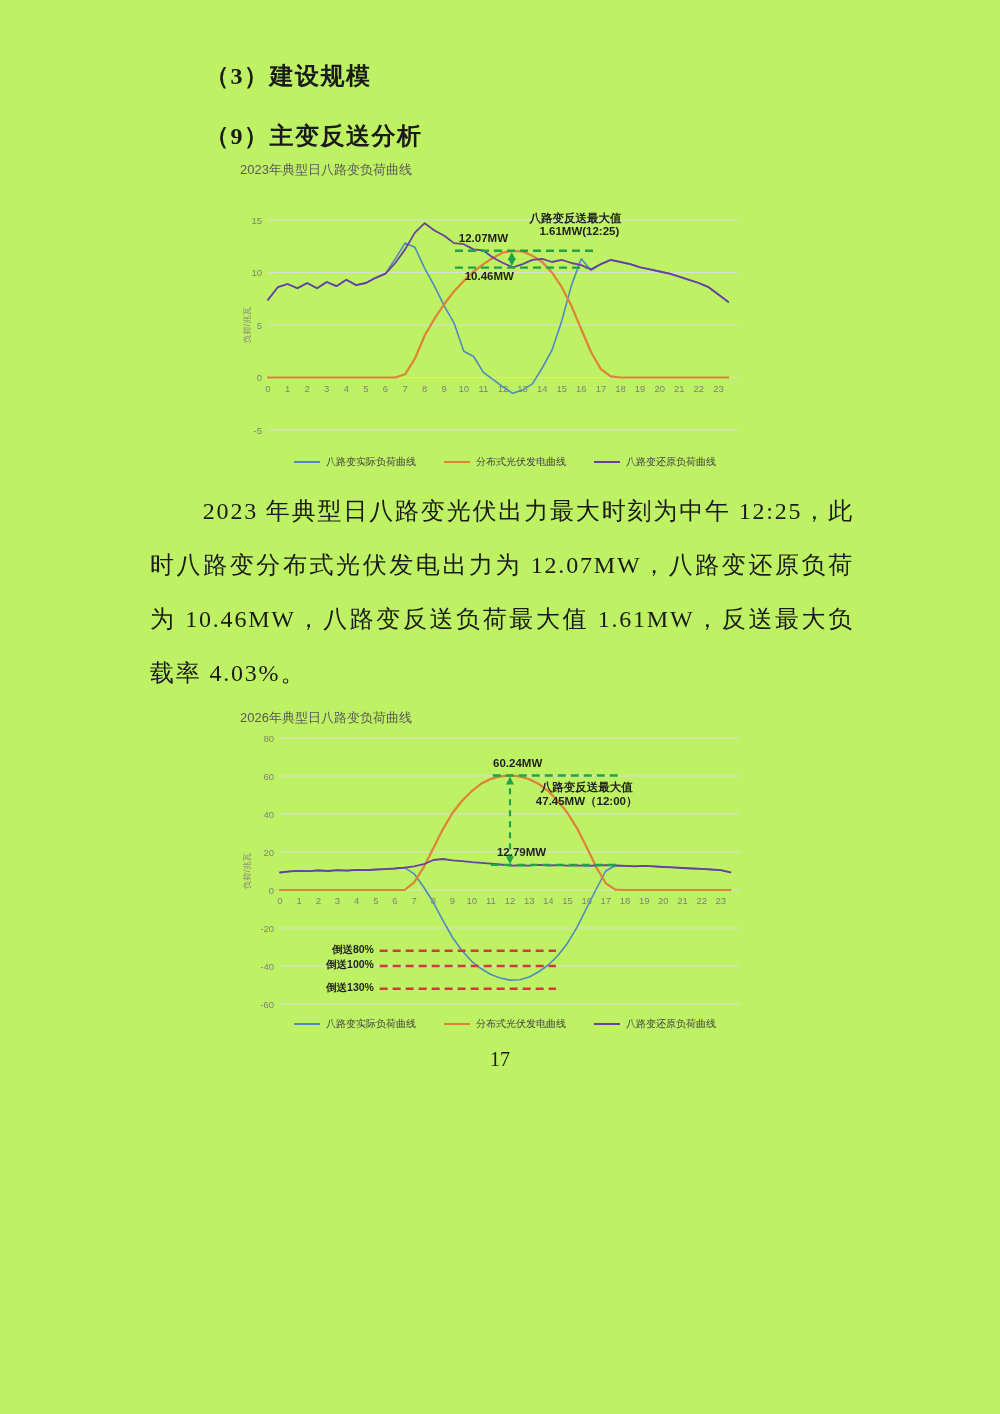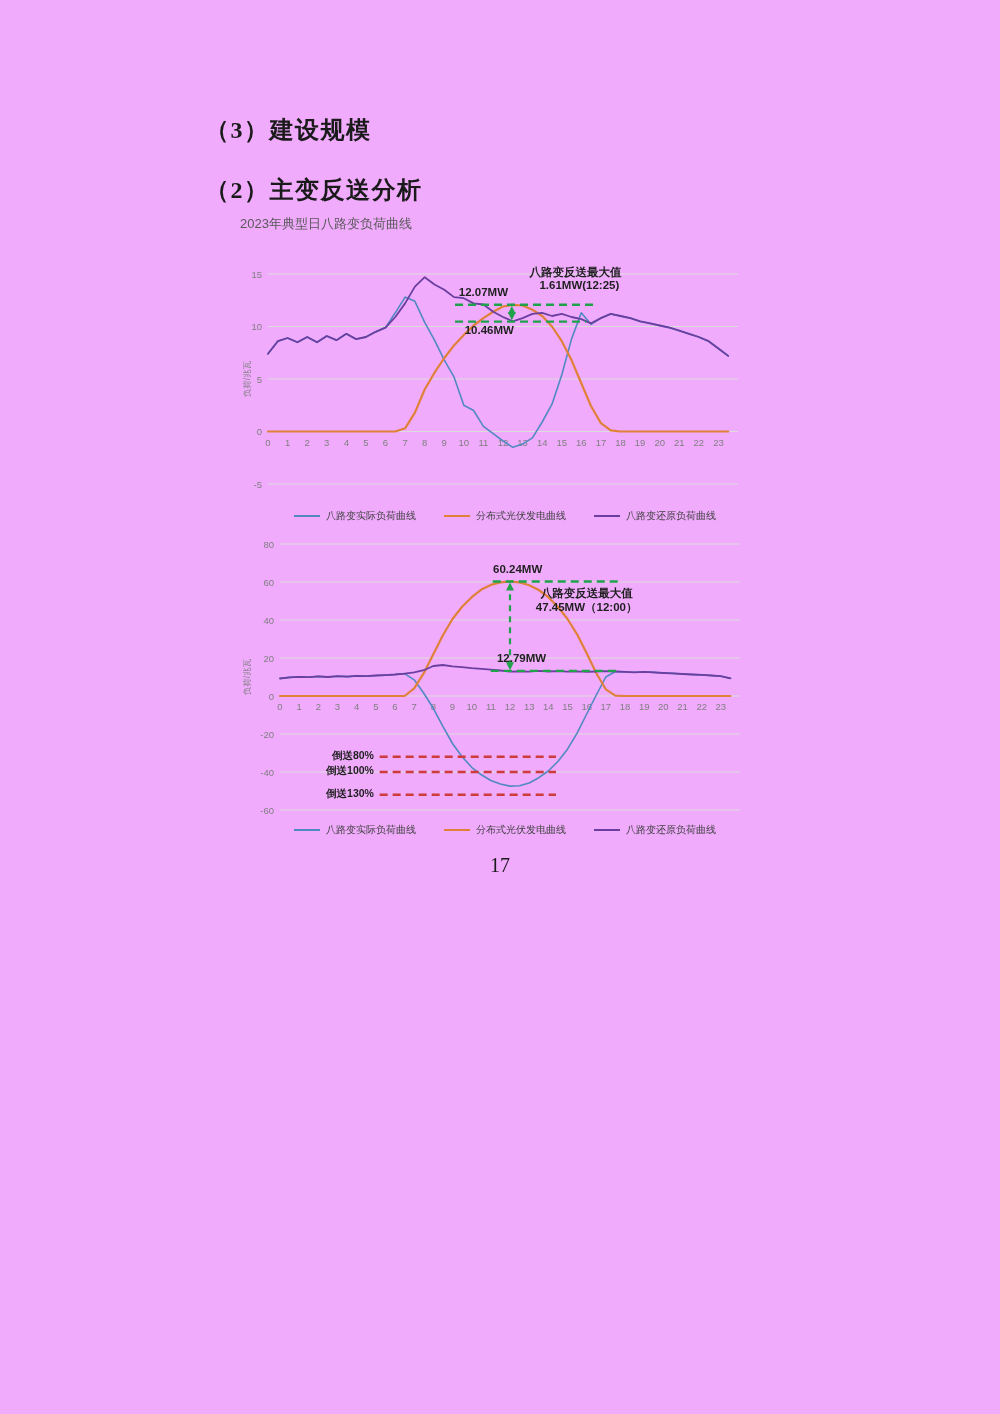--- a/index.html
+++ b/index.html
@@ -1,18 +1,18 @@
 <!DOCTYPE html>
 <html><head>
 <meta charset="utf-8">
 <style>
   html,body{margin:0;padding:0;background:#ffffff;}
-  .page{position:relative;width:1000px;height:1414px;margin:0 auto;background:#f0abfc;
+  .page{position:relative;width:1000px;height:1414px;margin:0 auto;background:#bef264;
         font-family:"Liberation Serif", serif;color:#1a1a1a;overflow:hidden;box-sizing:border-box;
-        padding-top:112px;}
+        padding-top:58px;}
   .h-sec{margin:0 145px 0 205px;font-size:24px;font-weight:700;line-height:36px;letter-spacing:1.5px;}
   .p-plain{margin:20px 145px 0 205px;font-size:24px;line-height:36px;letter-spacing:1.2px;}
   .p-just{margin:12px 146px 0 150px;font-size:24px;line-height:54px;letter-spacing:1.8px;
           text-align:justify;text-indent:2.2em;}
   .h-sec.second{margin-top:24px;}
   .chart-block{margin:6px 0 0 240px;width:530px;}
   .chart-block.c2{margin-top:8px;}
   .chart-title{font-family:"Liberation Sans", sans-serif;font-size:13px;color:#595959;
                text-align:left;height:20px;line-height:20px;}
   svg.chart{display:block;}
@@ -23,21 +23,21 @@
   .page-number{margin-top:14px;text-align:center;font-size:20px;color:#1a1a1a;}
 </style>
 </head>
 <body>
 
 <div class="page">
 
   <div class="h-sec">（3）建设规模</div>
 
 
-  <div class="h-sec second">（2）主变反送分析</div>
+  <div class="h-sec second">（9）主变反送分析</div>
 
 
   <div class="chart-block">
     <div class="chart-title">2023年典型日八路变负荷曲线</div>
     <svg class="chart" width="530" height="272">
         <line x1="28" x2="498" y1="40" y2="40" stroke="#dcdcdc" stroke-width="1"></line>
         <text x="22" y="43.5" text-anchor="end" font-size="9.5" font-family="&quot;Liberation Sans&quot;, sans-serif" fill="#7f7f7f">15</text>
         <line x1="28" x2="498" y1="92.5" y2="92.5" stroke="#dcdcdc" stroke-width="1"></line>
         <text x="22" y="96" text-anchor="end" font-size="9.5" font-family="&quot;Liberation Sans&quot;, sans-serif" fill="#7f7f7f">10</text>
         <line x1="28" x2="498" y1="145" y2="145" stroke="#dcdcdc" stroke-width="1"></line>
@@ -93,22 +93,24 @@
           <span class="sample" style="background: rgb(224, 129, 58);"></span>
           <span>分布式光伏发电曲线</span>
         </span>
         <span class="legend-item">
           <span class="sample" style="background: rgb(107, 63, 160);"></span>
           <span>八路变还原负荷曲线</span>
         </span>
       </div>
   </div>
 
+  <div class="p-just">2023 年典型日八路变光伏出力最大时刻为中午 12:25，此时八路变分布式光伏发电出力为 12.07MW，八路变还原负荷为 10.46MW，八路变反送负荷最大值 1.61MW，反送最大负载率 4.03%。</div>
 
   <div class="chart-block c2">
+    <div class="chart-title">2026年典型日八路变负荷曲线</div>
     <svg class="chart" width="530" height="286">
         <line x1="40" x2="500" y1="10" y2="10" stroke="#dcdcdc" stroke-width="1"></line>
         <text x="34" y="13.5" text-anchor="end" font-size="9.5" font-family="&quot;Liberation Sans&quot;, sans-serif" fill="#7f7f7f">80</text>
         <line x1="40" x2="500" y1="48" y2="48" stroke="#dcdcdc" stroke-width="1"></line>
         <text x="34" y="51.5" text-anchor="end" font-size="9.5" font-family="&quot;Liberation Sans&quot;, sans-serif" fill="#7f7f7f">60</text>
         <line x1="40" x2="500" y1="86" y2="86" stroke="#dcdcdc" stroke-width="1"></line>
         <text x="34" y="89.5" text-anchor="end" font-size="9.5" font-family="&quot;Liberation Sans&quot;, sans-serif" fill="#7f7f7f">40</text>
         <line x1="40" x2="500" y1="124" y2="124" stroke="#dcdcdc" stroke-width="1"></line>
         <text x="34" y="127.5" text-anchor="end" font-size="9.5" font-family="&quot;Liberation Sans&quot;, sans-serif" fill="#7f7f7f">20</text>
         <line x1="40" x2="500" y1="162" y2="162" stroke="#dcdcdc" stroke-width="1"></line>

